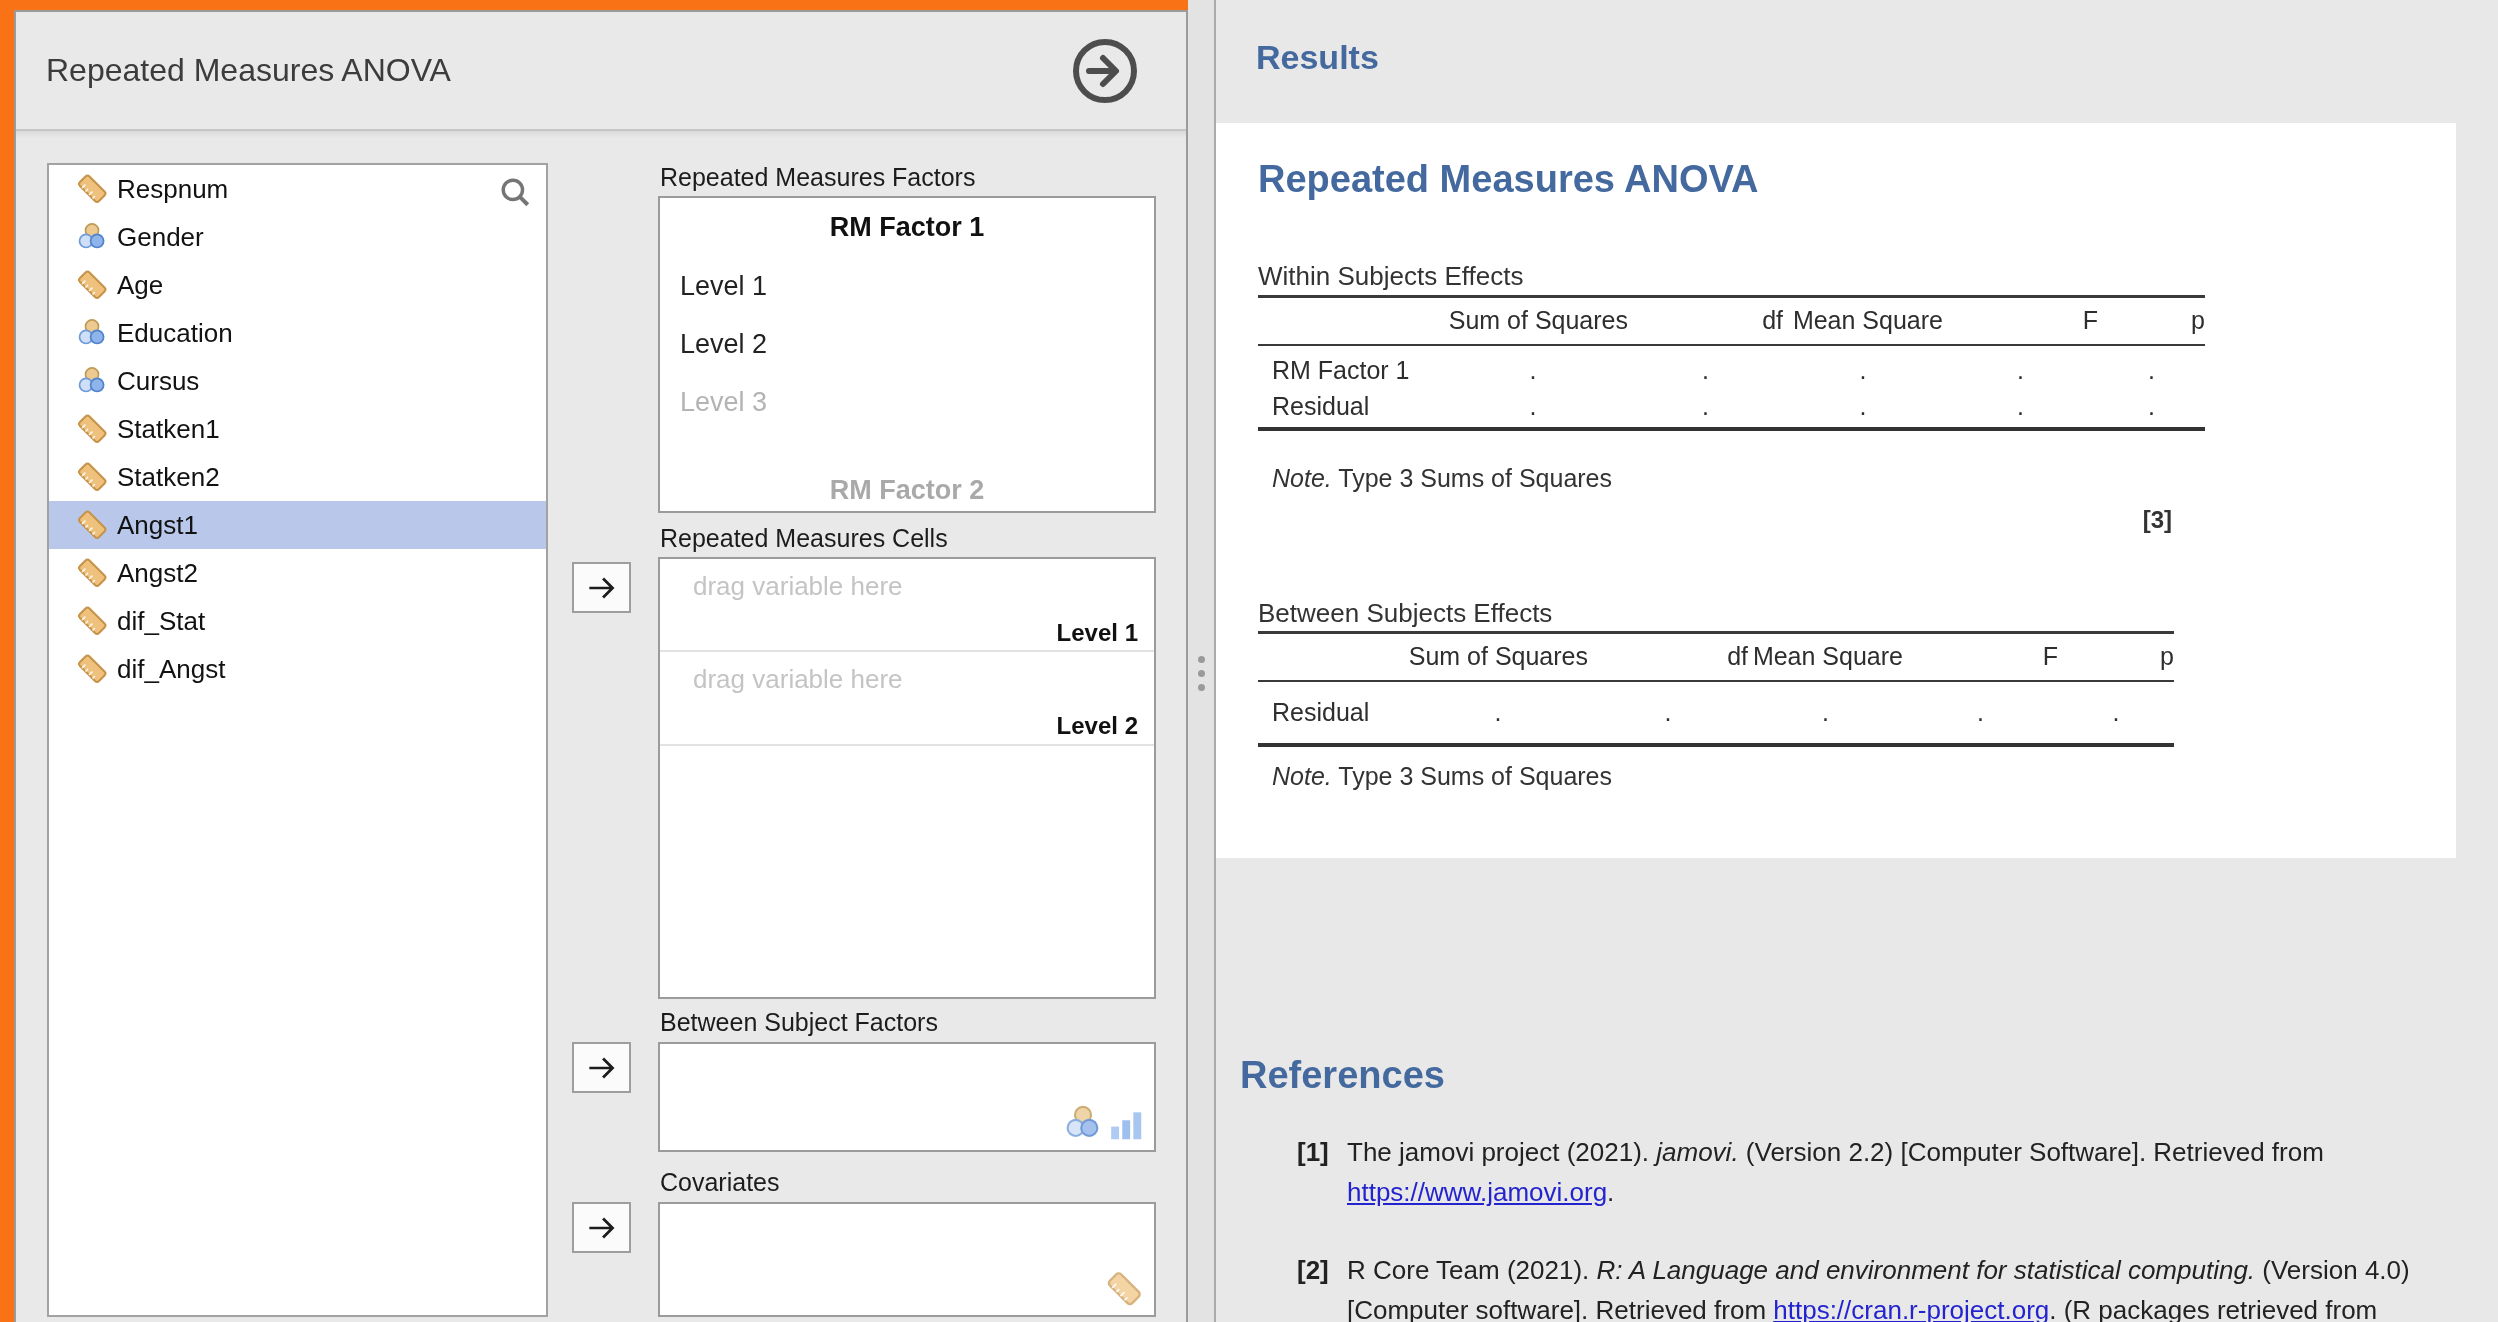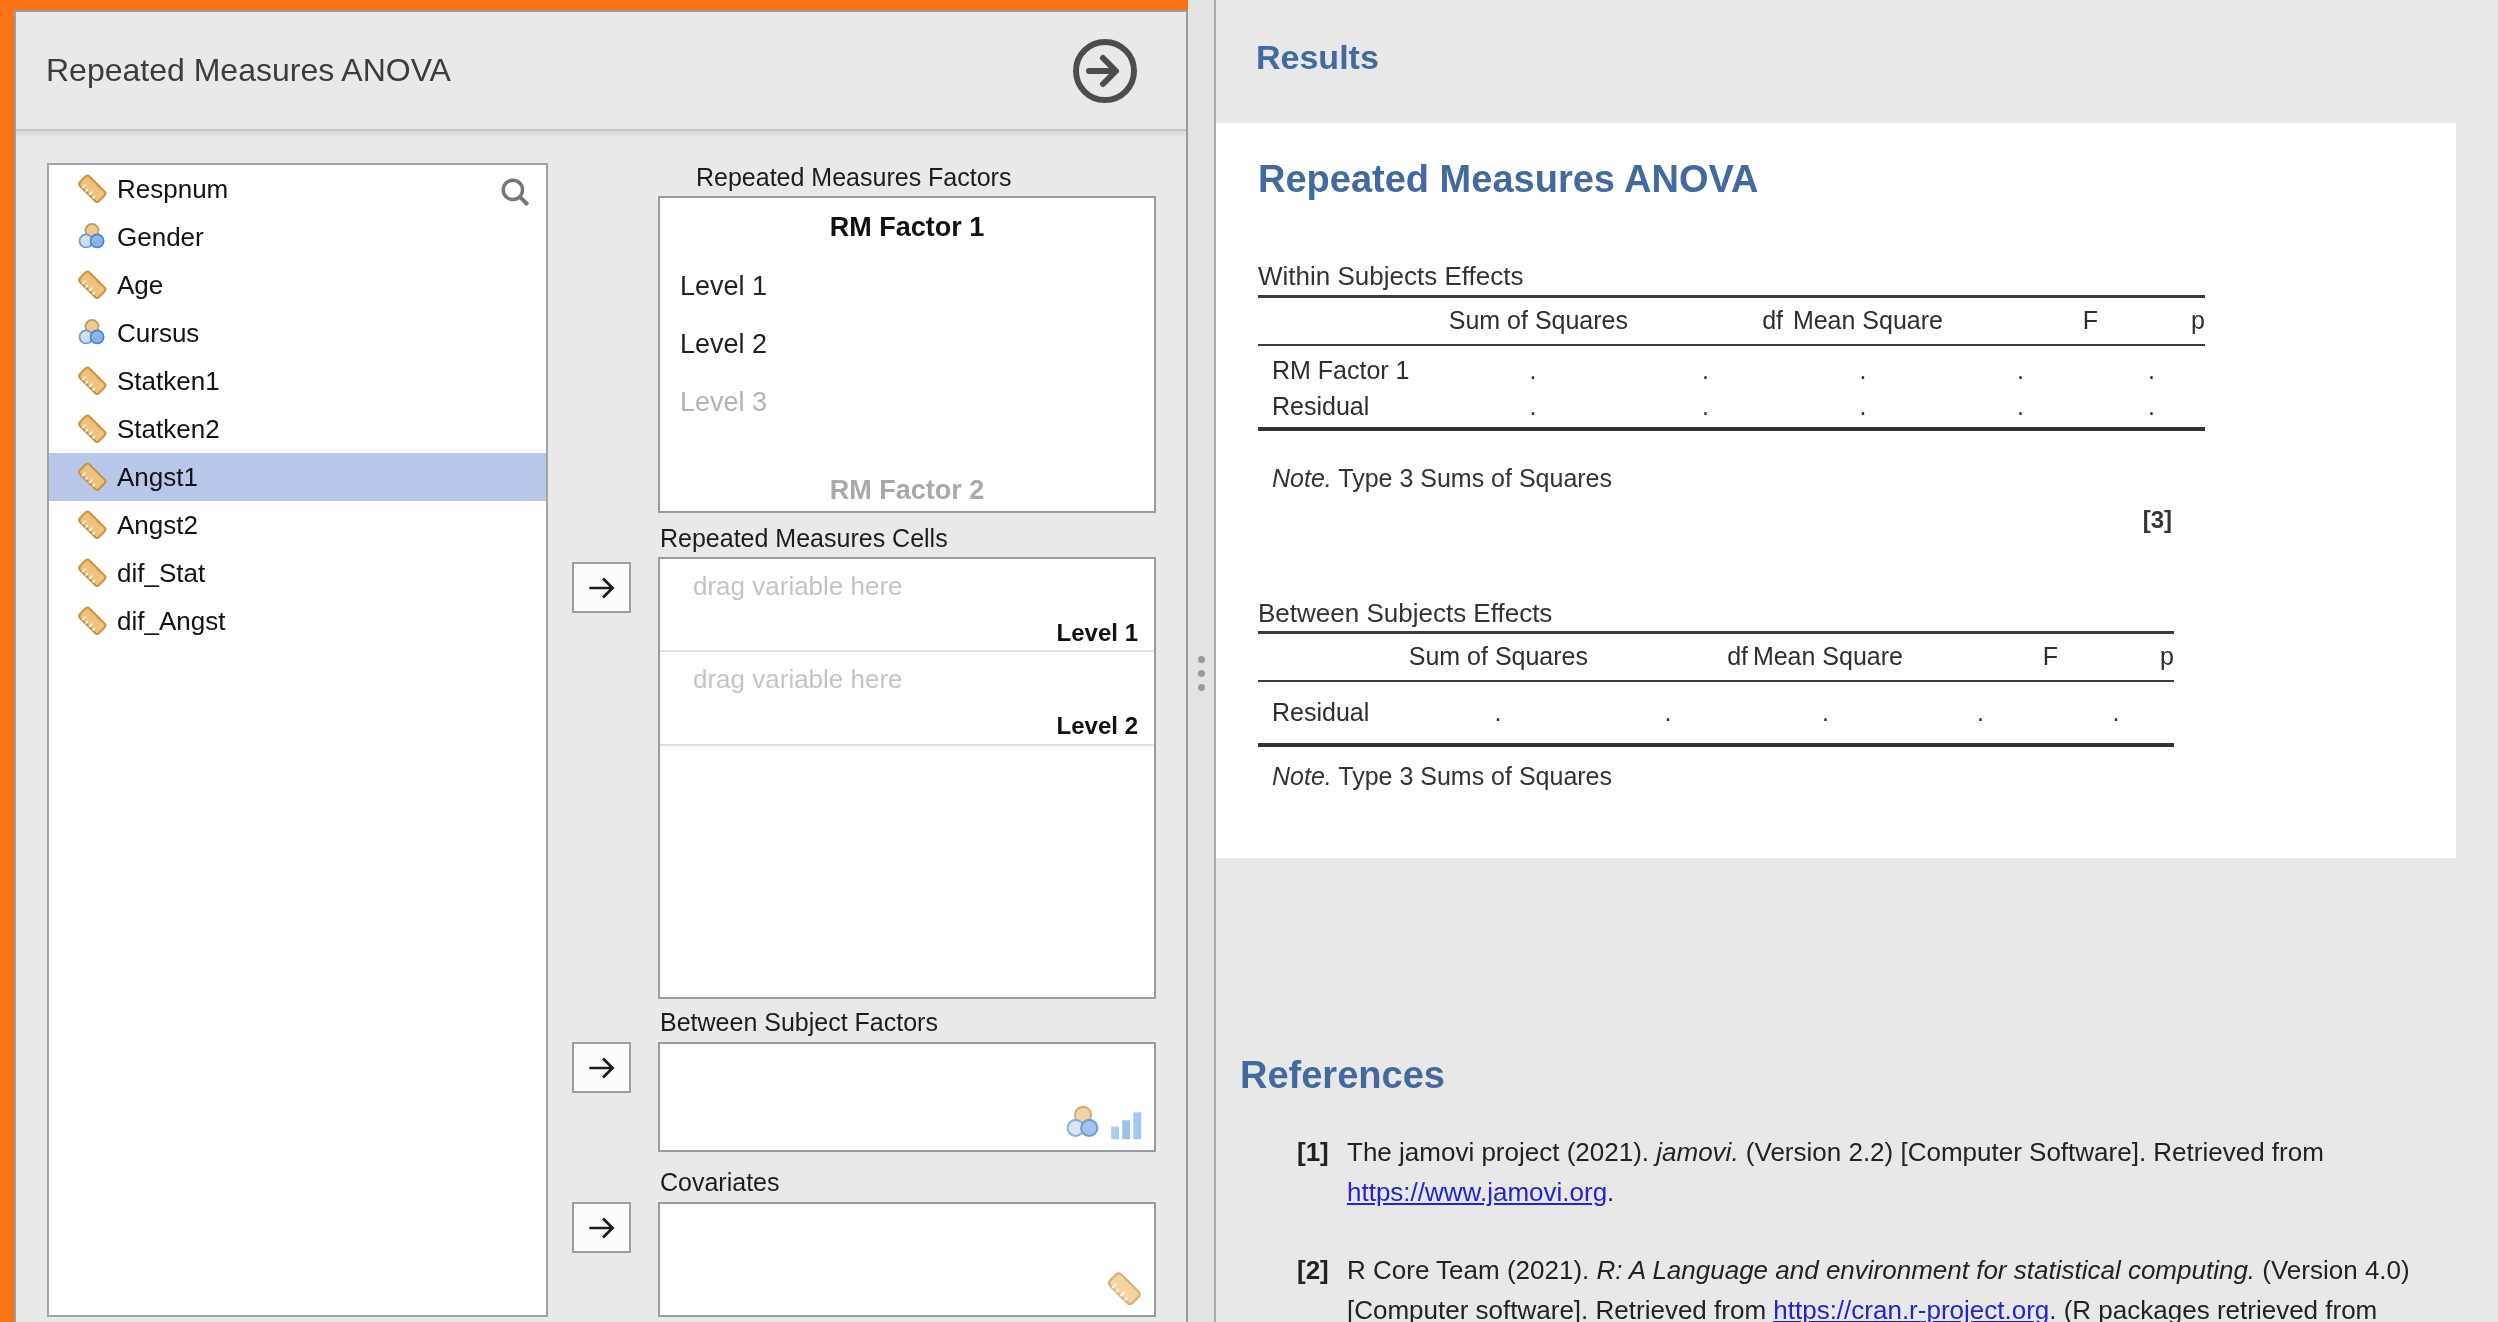--- a/index.html
+++ b/index.html
@@ -131,20 +131,26 @@
       <div class="vrow">
         <svg class="vicon" viewBox="0 0 24 24">
             <use href="#ic-cont"></use>
           </svg>
         <span class="vlabel">Age</span>
       </div>
       <div class="vrow">
         <svg class="vicon" viewBox="0 0 24 24">
             <use href="#ic-nom"></use>
           </svg>
+        <span class="vlabel">Education</span>
+      </div>
+      <div class="vrow">
+        <svg class="vicon" viewBox="0 0 24 24">
+            <use href="#ic-nom"></use>
+          </svg>
         <span class="vlabel">Cursus</span>
       </div>
       <div class="vrow">
         <svg class="vicon" viewBox="0 0 24 24">
             <use href="#ic-cont"></use>
           </svg>
         <span class="vlabel">Statken1</span>
       </div>
       <div class="vrow">
         <svg class="vicon" viewBox="0 0 24 24">
@@ -192,21 +198,21 @@
       <svg viewBox="0 0 36 36" width="38" height="38">
         <path d="M6 18h21 M19 9l9 9-9 9" stroke="#1c1c1c" stroke-width="2.6" fill="none"></path>
       </svg>
     </div>
     <div class="mv-btn" style="top:1190px;">
       <svg viewBox="0 0 36 36" width="38" height="38">
         <path d="M6 18h21 M19 9l9 9-9 9" stroke="#1c1c1c" stroke-width="2.6" fill="none"></path>
       </svg>
     </div>
 
-    <div class="zone-label" style="top:150px;margin-left:36px;">Repeated Measures Factors</div>
+    <div class="zone-label" style="top:150px;">Repeated Measures Factors</div>
     <div class="zone-box" style="top:184px;height:317px;">
       <div class="rmf-title" style="top:14px;">RM Factor 1</div>
       <div class="rmf-item" style="top:73px;">Level 1</div>
       <div class="rmf-item" style="top:131px;">Level 2</div>
       <div class="rmf-item ghost" style="top:189px;">Level 3</div>
       <div class="rmf-title ghost" style="top:245px;">RM Factor 2</div>
     </div>
 
     <div class="zone-label" style="top:511px;">Repeated Measures Cells</div>
     <div class="zone-box" style="top:545px;height:442px;">

